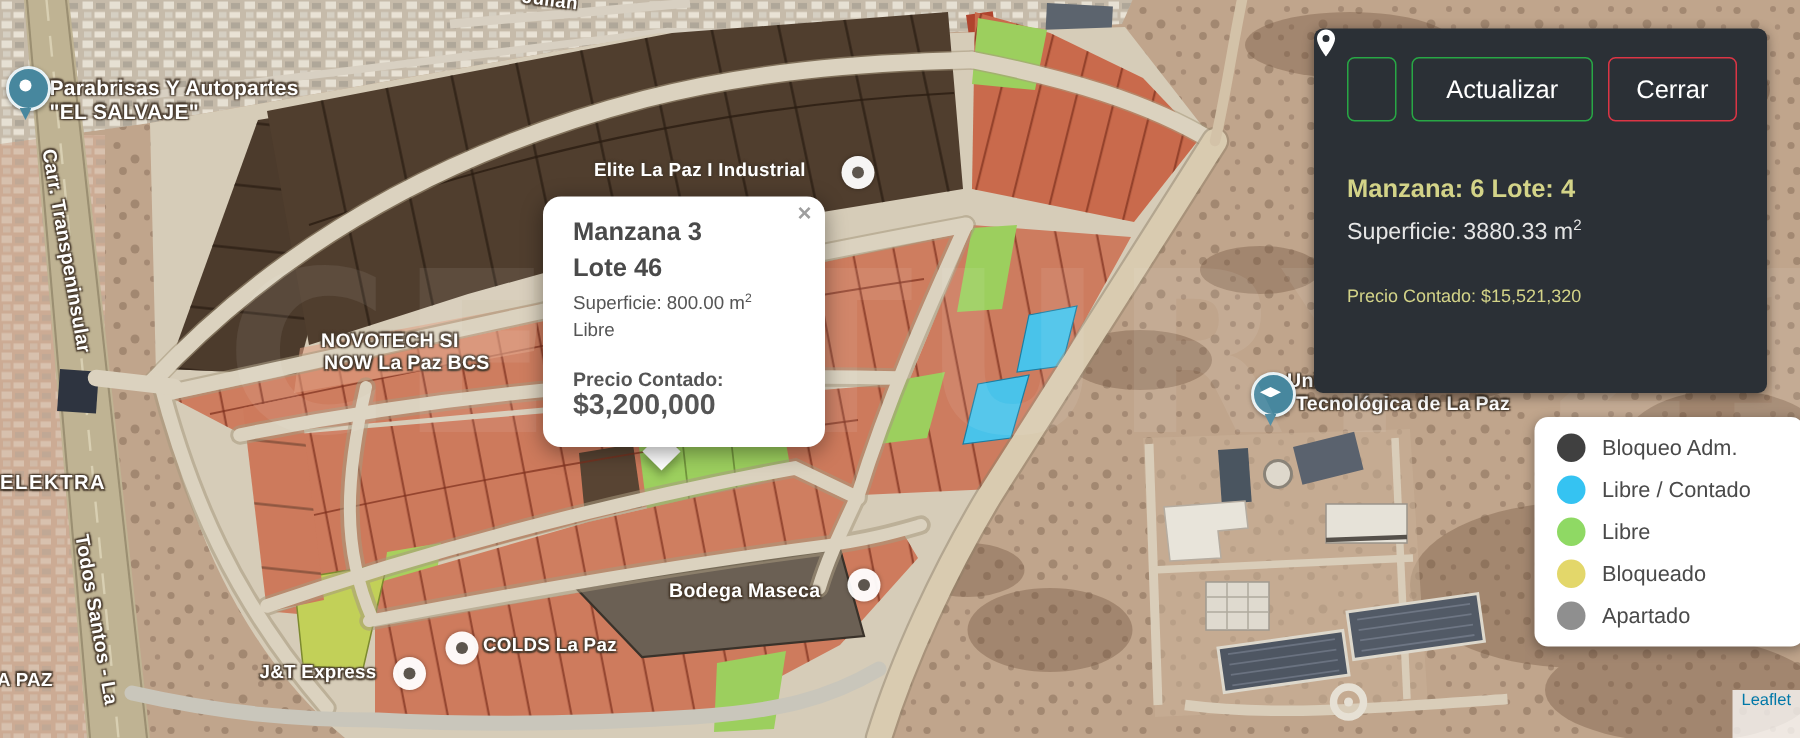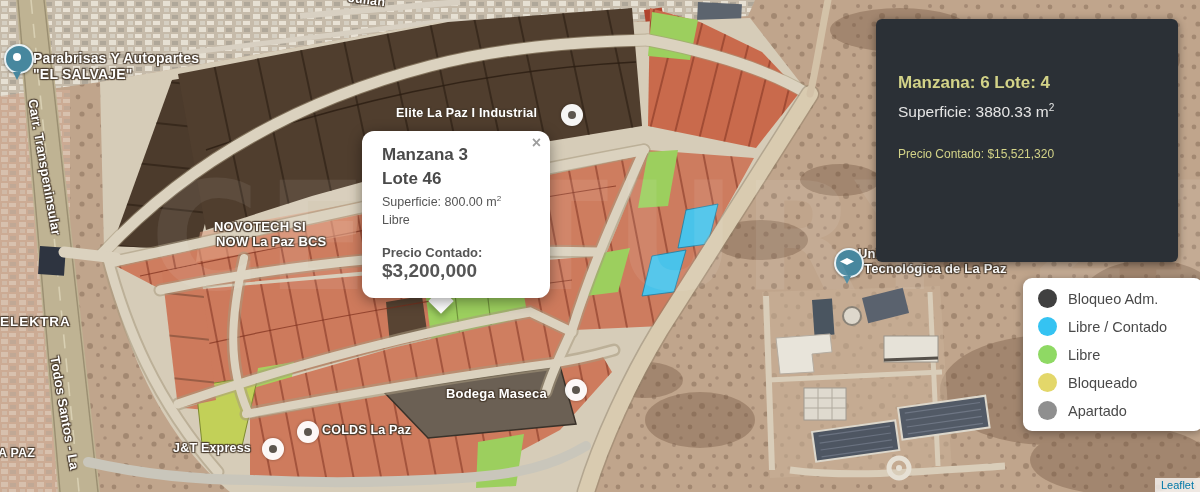--- a/index.html
+++ b/index.html
@@ -66,21 +66,21 @@
 
   
   .legend{position:absolute;left:1023px;top:278px;width:180px;z-index:5;background:#fff;
     border-radius:9px;box-shadow:0 2px 8px rgba(0,0,0,.35);padding:11px 12px 11px 15px;
     box-sizing:border-box;display:flex;flex-direction:column;gap:9px;}
   .legend-row{display:flex;align-items:center;gap:11px;}
   .legend-swatch{width:19px;height:19px;border-radius:50%;flex:0 0 19px;}
   .legend-label{font-size:14.5px;color:#4a4a4a;}
 
   
-  .attribution{position:absolute;right:0;bottom:0;z-index:6;height:14px;line-height:14px;
+  .attribution{position:absolute;right:0;bottom:0;z-index:6;height:32px;line-height:14px;
     background:rgba(255,255,255,.75);padding:0 6px;font-size:11px;color:#333;}
   .attribution a{color:#0078a8;text-decoration:none;cursor:pointer;}
 </style>
 </head>
 <body>
 
 <div class="stage">
 
   <svg width="1200" height="492" viewBox="0 0 1200 492">
     <defs>
@@ -295,20 +295,29 @@
     <span class="close">×</span>
     <h3>Manzana 3</h3>
     <h3>Lote 46</h3>
     <div class="line"><span>Superficie: 800.00 m</span><sup>2</sup></div>
     <div class="line">Libre</div>
     <div class="price-label">Precio Contado:</div>
     <div class="price">$3,200,000</div>
   </div>
 
   <div class="panel">
+    <div class="btn-row">
+      <div class="btn pin-btn">
+        <svg width="16" height="20" viewBox="0 0 24 30">
+          <path d="M12 1C6.9 1 3 5 3 10c0 6.6 9 18 9 18s9-11.4 9-18c0-5-3.9-9-9-9zm0 12.5A3.5 3.5 0 1 1 12 6.5a3.5 3.5 0 0 1 0 7z" fill="#fff"></path>
+        </svg>
+      </div>
+      <div class="btn green">Actualizar</div>
+      <div class="btn red">Cerrar</div>
+    </div>
     <div class="title">Manzana: 6 Lote: 4</div>
     <div class="body-line"><span>Superficie: 3880.33 m</span><sup>2</sup></div>
     <div class="price">Precio Contado: $15,521,320</div>
   </div>
 
   <div class="legend">
     <div class="legend-row">
       <span class="legend-swatch" style="background: rgb(64, 64, 64);"></span>
       <span class="legend-label">Bloqueo Adm.</span>
     </div>

